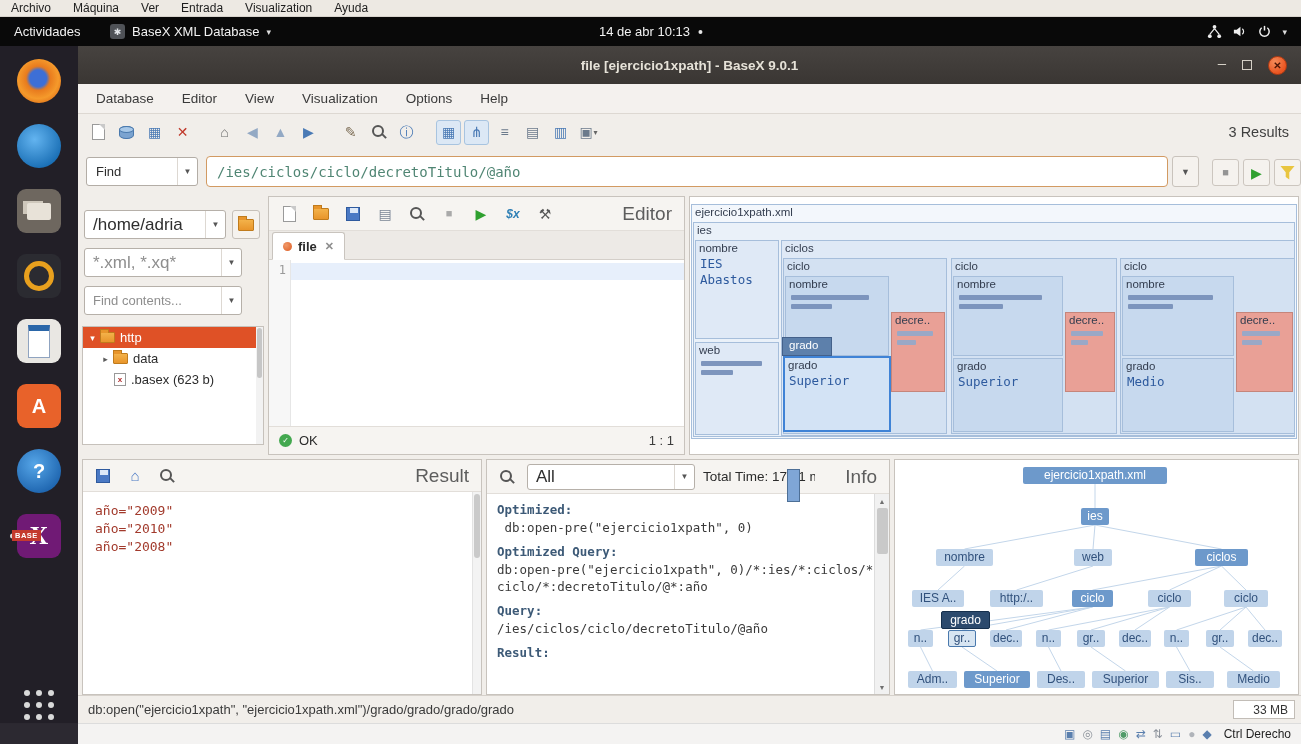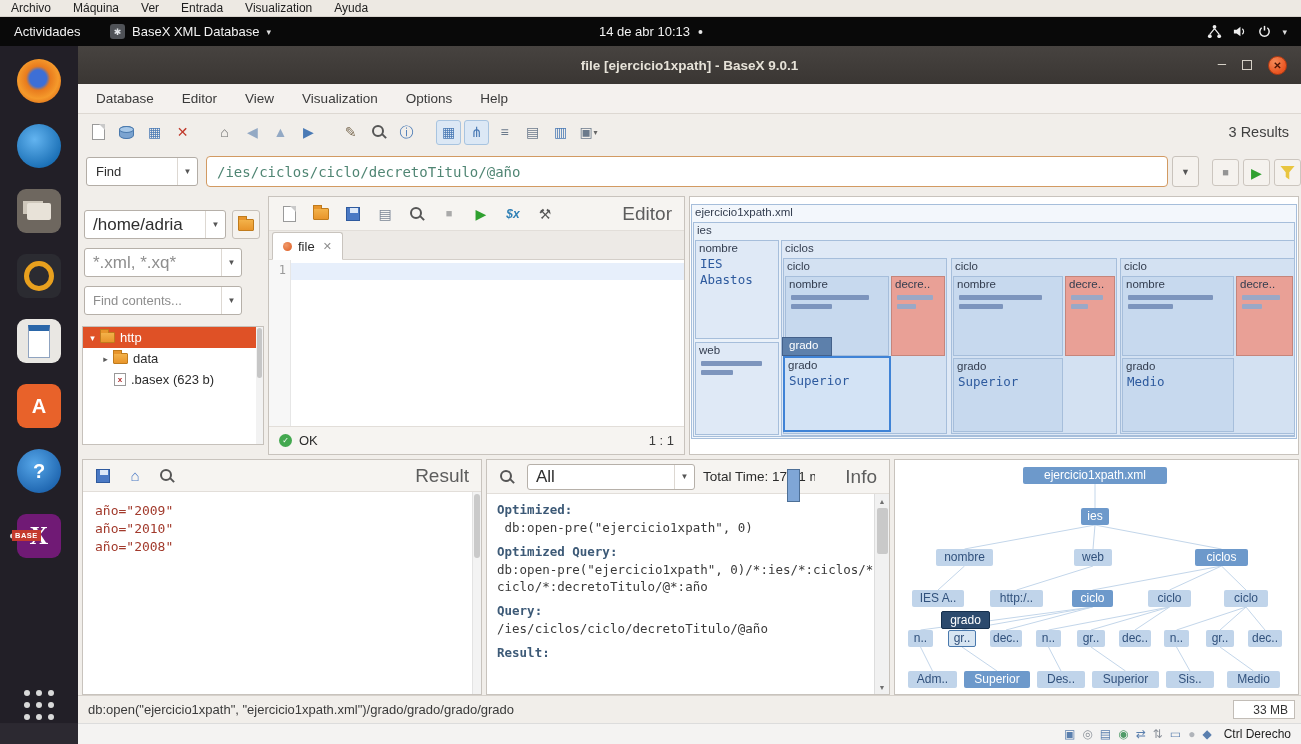--- a/index.html
+++ b/index.html
@@ -112,42 +112,42 @@
 
 .panel{position:absolute;background:#fff;border:1px solid #c8c3bd;}
 .ebtn{width:24px;height:24px;display:flex;align-items:center;justify-content:center;border-radius:3px;flex:none;}
 .ptitle{margin-left:auto;font-size:19px;color:#5d5d5d;padding-right:4px;}
 
 
 .editor{left:190px;top:150px;width:417px;height:259px;display:flex;flex-direction:column;}
 .etb{height:34px;display:flex;align-items:center;gap:8px;padding:0 8px;background:#f6f4f1;border-bottom:1px solid #e2ded9;}
 .xq{font-size:12px;font-weight:bold;font-style:italic;color:#2e7fb5;}
 .tabbar{height:29px;background:#edeae6;border-bottom:1px solid #d4cfc9;display:flex;align-items:flex-end;padding-left:3px;}
-.tab{height:28px;background:#fff;border:1px solid #c9c4be;border-bottom:1px solid #fff;border-radius:3px 3px 0 0;display:flex;align-items:center;gap:6px;padding:0 10px;font-size:13px;color:#2b2b2b;margin-bottom:-1px;}
+.tab{height:28px;background:#fff;border:1px solid #c9c4be;border-bottom:1px solid #fff;border-radius:3px 3px 0 0;display:flex;align-items:center;gap:6px;padding:0 10px;font-size:13px;color:#2b2b2b;margin-bottom:-1px;font-weight:bold;}
 .tabdot{width:9px;height:9px;border-radius:50%;background:radial-gradient(circle at 35% 35%,#f09a6a,#dd5b22);}
 .tabx{color:#8e8e8e;font-size:11px;margin-left:2px;}
 .code{flex:1;display:flex;position:relative;background:#fff;}
 .gutter{width:22px;background:#f7f7f7;border-right:1px solid #e6e6e6;font:12px "DejaVu Sans Mono",monospace;color:#9a9a9a;text-align:right;padding:3px 4px 0 0;}
 .codearea{flex:1;position:relative;}
 .curline{position:absolute;left:0;right:0;top:3px;height:17px;background:#e7effb;}
 .estatus{height:28px;border-top:1px solid #e2ded9;background:#f6f4f1;display:flex;align-items:center;padding:0 10px;font-size:13px;color:#2b2b2b;}
 .okdot{width:13px;height:13px;border-radius:50%;background:#43a84f;color:#fff;font-size:8px;display:flex;align-items:center;justify-content:center;margin-right:7px;}
 .caret{margin-left:auto;color:#3c3c3c;}
 
 
 .map{left:611px;top:150px;width:610px;height:259px;}
 .mapinner{position:absolute;inset:0;}
 .mb{position:absolute;border:1px solid #a6bedb;overflow:hidden;}
 .mb .hd{font-size:11.5px;color:#323c4e;padding:1px 3px;white-space:nowrap;overflow:hidden;}
 .lv0{background:#f3f7fc;}
 .lv1{background:#eaf1f9;}
 .lv2{background:#dfe9f6;}
 .ciclo{background:#d3e1f2;}
 .inner{background:#c7d9ee;}
-.red{background:#e9a096;border-color:#c5857b;}
+.red{background:#e9a096;border-color:#c5857b;margin-top:36px;}
 .mb.sel{border:2px solid #3f83d6;background:#d3e3f5;}
 .mb.tooltip{background:#5d80ab;border:1px solid #44618a;color:#fff;font-size:11.5px;padding:1px 6px;z-index:4;white-space:nowrap;overflow:visible;}
 .mtext{font:12.5px "DejaVu Sans Mono",monospace;color:#2d5a9e;padding:1px 4px;line-height:1.3;}
 .stripes{padding:4px 5px;}
 .stripes .b{height:5px;background:#7d95bd;border-radius:1px;margin-bottom:4px;}
 .stripes .b1{width:85%;}
 .stripes .b2{width:45%;}
 .red .stripes .b{background:#9aa8c6;}
 
 

